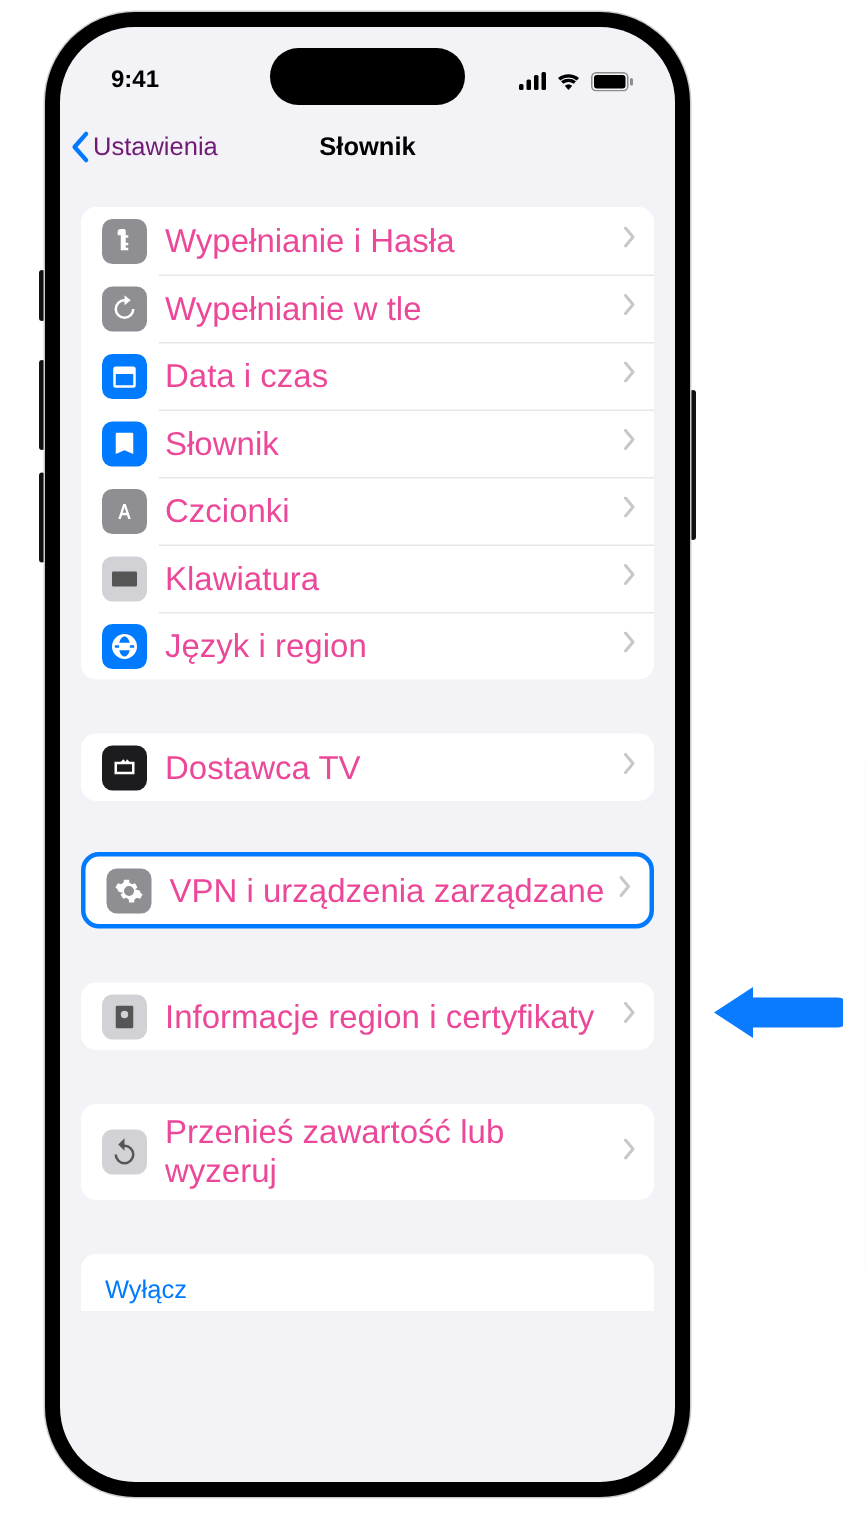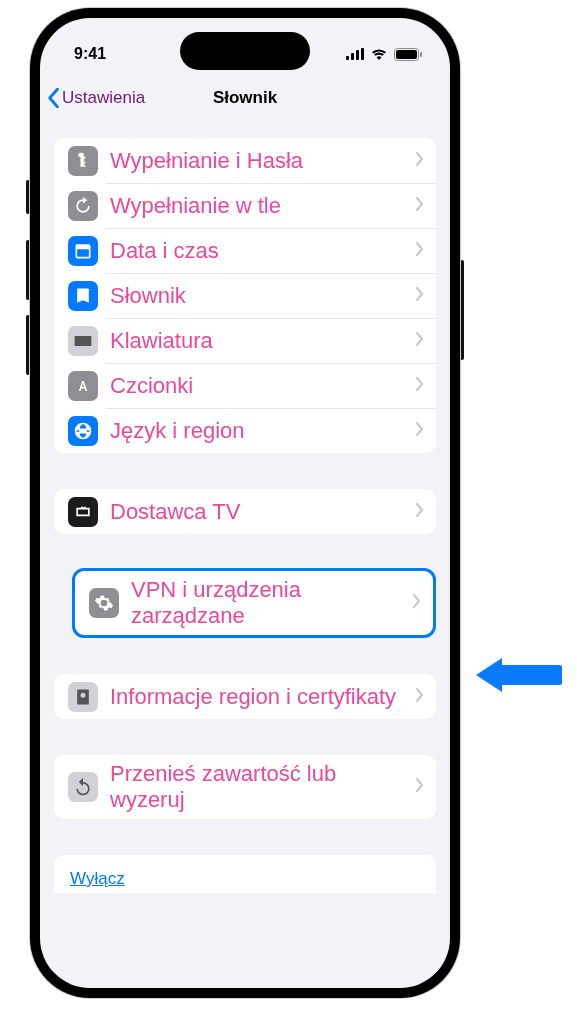--- a/index.html
+++ b/index.html
@@ -134,31 +134,29 @@
     font-size: 22px;
     color: #ec4899;
   }
   .chevron {
     color: #c7c7cc;
     flex-shrink: 0;
   }
   .highlighted {
     border: 3px solid #007aff;
     border-radius: 12px;
-    margin-left: 18px;
   }
   .group.highlighted { margin-top: 34px; }
   .bottom-link {
     margin-top: 36px;
     background: #fff;
     border-radius: 10px 10px 0 0;
     padding: 14px 16px 4px;
     color: #007aff;
     font-size: 17px;
-    text-decoration: underline;
   }
   
   .pointer {
     position: absolute;
     left: 472px;
     top: 650px;
     display: flex;
     align-items: center;
   }
   .pointer svg { display:block; }
@@ -249,37 +247,37 @@
               <svg width="20" height="20" viewBox="0 0 24 24">
                 <path d="M6 3h12a1 1 0 0 1 1 1v16l-7-3-7 3V4a1 1 0 0 1 1-1z" fill="#fff"></path>
               </svg>
             </div>
             <div class="row-label">Słownik</div>
             <span class="chevron"><svg width="8" height="14" viewBox="0 0 8 14">
                 <path d="M1 1l5 6-5 6" stroke="#c7c7cc" stroke-width="2" fill="none" stroke-linecap="round" stroke-linejoin="round"></path>
               </svg></span>
           </div>
           <div class="row">
+            <div class="row-icon ic-gray">
+              <svg width="20" height="20" viewBox="0 0 24 24">
+                <path d="M7 18l4-12h2l4 12h-2l-1-3h-4l-1 3H7zm3.6-5h2.8L12 8.5 10.6 13z" fill="#fff"></path>
+              </svg>
+            </div>
+            <div class="row-label">Czcionki</div>
+            <span class="chevron"><svg width="8" height="14" viewBox="0 0 8 14">
+                <path d="M1 1l5 6-5 6" stroke="#c7c7cc" stroke-width="2" fill="none" stroke-linecap="round" stroke-linejoin="round"></path>
+              </svg></span>
+          </div>
+          <div class="row">
             <div class="row-icon ic-light">
               <svg width="20" height="20" viewBox="0 0 24 24">
                 <path d="M3 6h18a1 1 0 0 1 1 1v10a1 1 0 0 1-1 1H3a1 1 0 0 1-1-1V7a1 1 0 0 1 1-1zm3 8h12v2H6v-2z" fill="#555"></path>
               </svg>
             </div>
             <div class="row-label">Klawiatura</div>
-            <span class="chevron"><svg width="8" height="14" viewBox="0 0 8 14">
-                <path d="M1 1l5 6-5 6" stroke="#c7c7cc" stroke-width="2" fill="none" stroke-linecap="round" stroke-linejoin="round"></path>
-              </svg></span>
-          </div>
-          <div class="row">
-            <div class="row-icon ic-gray">
-              <svg width="20" height="20" viewBox="0 0 24 24">
-                <path d="M7 18l4-12h2l4 12h-2l-1-3h-4l-1 3H7zm3.6-5h2.8L12 8.5 10.6 13z" fill="#fff"></path>
-              </svg>
-            </div>
-            <div class="row-label">Czcionki</div>
             <span class="chevron"><svg width="8" height="14" viewBox="0 0 8 14">
                 <path d="M1 1l5 6-5 6" stroke="#c7c7cc" stroke-width="2" fill="none" stroke-linecap="round" stroke-linejoin="round"></path>
               </svg></span>
           </div>
           <div class="row">
             <div class="row-icon ic-blue">
               <svg width="20" height="20" viewBox="0 0 24 24">
                 <path d="M12 2a10 10 0 1 0 0 20 10 10 0 0 0 0-20zm0 2c1.8 0 3.4 2 4.2 5H7.8C8.6 6 10.2 4 12 4zM4.3 11h3.4a18 18 0 0 0 0 2H4.3a8 8 0 0 1 0-2zm15.4 0a8 8 0 0 1 0 2h-3.4a18 18 0 0 0 0-2h3.4zM7.8 15h8.4c-.8 3-2.4 5-4.2 5s-3.4-2-4.2-5z" fill="#fff"></path>
               </svg>
             </div>

